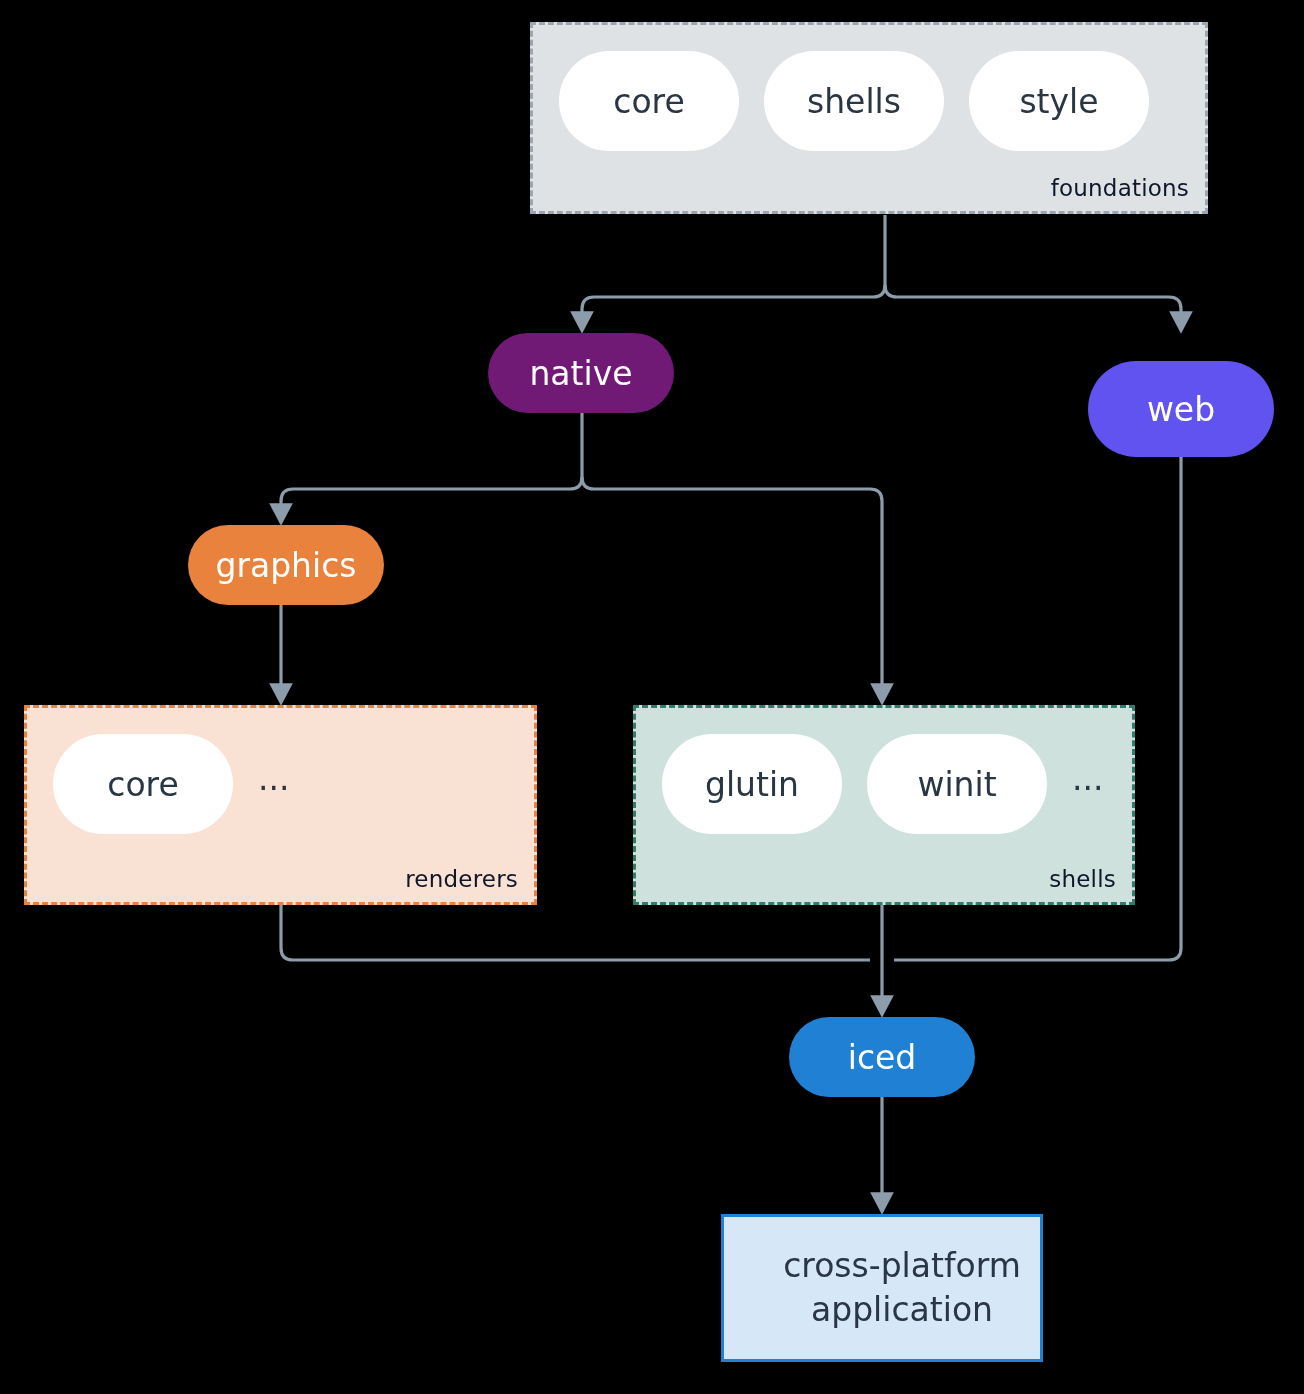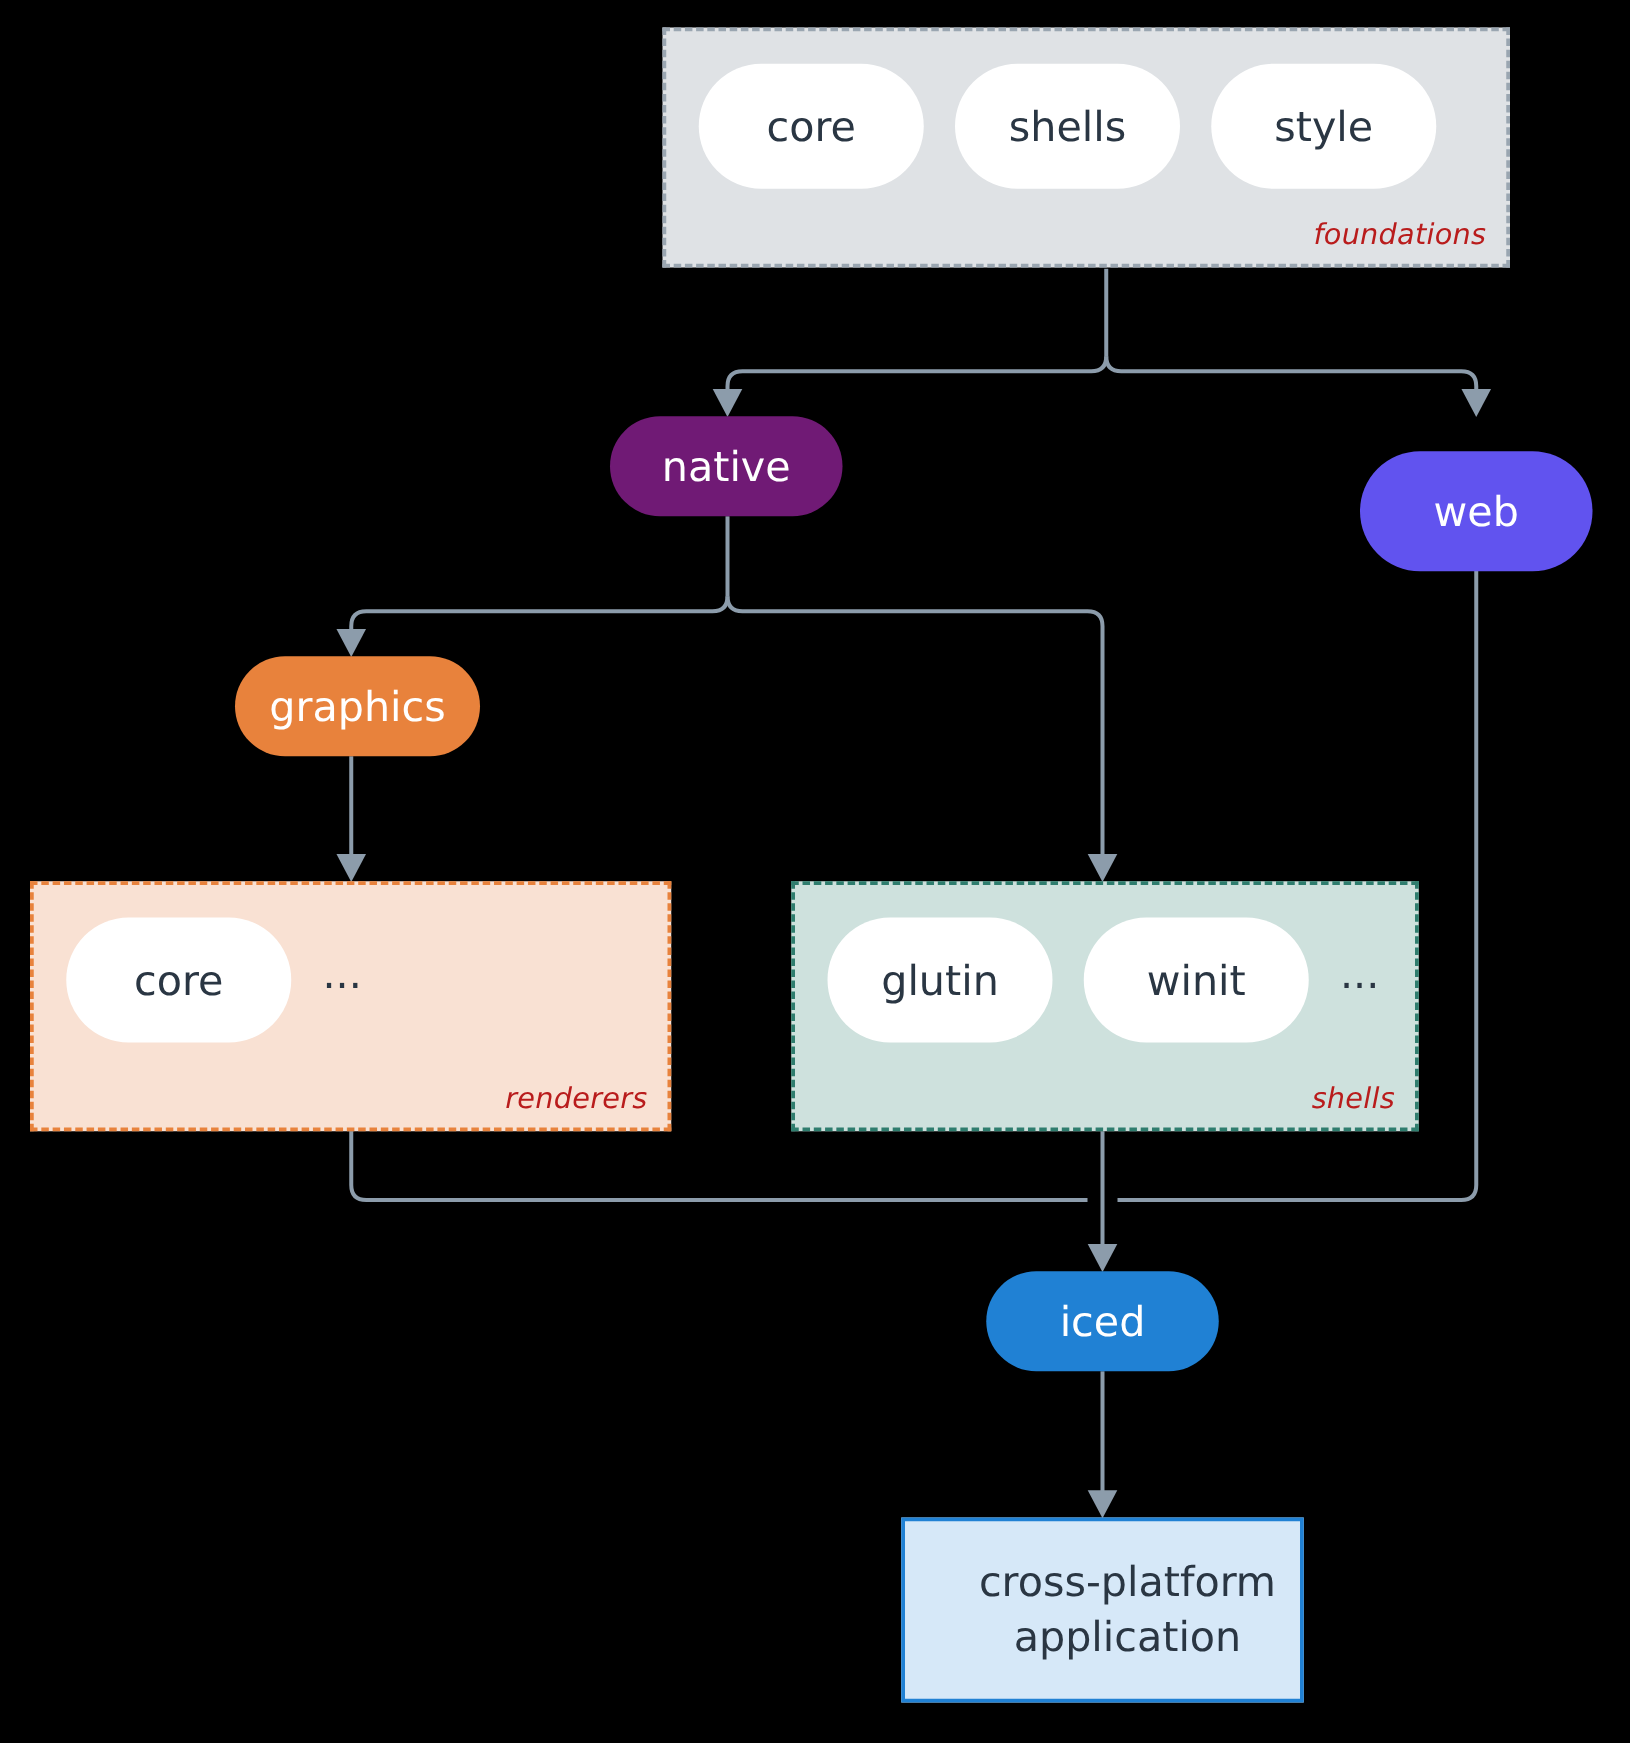--- a/index.html
+++ b/index.html
@@ -27,24 +27,23 @@
     position: absolute;
     box-sizing: border-box;
     border-style: dashed;
     border-width: 3px;
   }
   .group-label {
     position: absolute;
     right: 16px;
     bottom: 10px;
     font-size: 23px;
-    color: #b91c1c;
+    color: #0f172a;
     letter-spacing: 0.2px;
     white-space: nowrap;
-    font-style: italic;
   }
   .group-items {
     position: absolute;
     left: 26px;
     top: 26px;
     display: flex;
     align-items: center;
     gap: 25px;
   }
   .pill {

